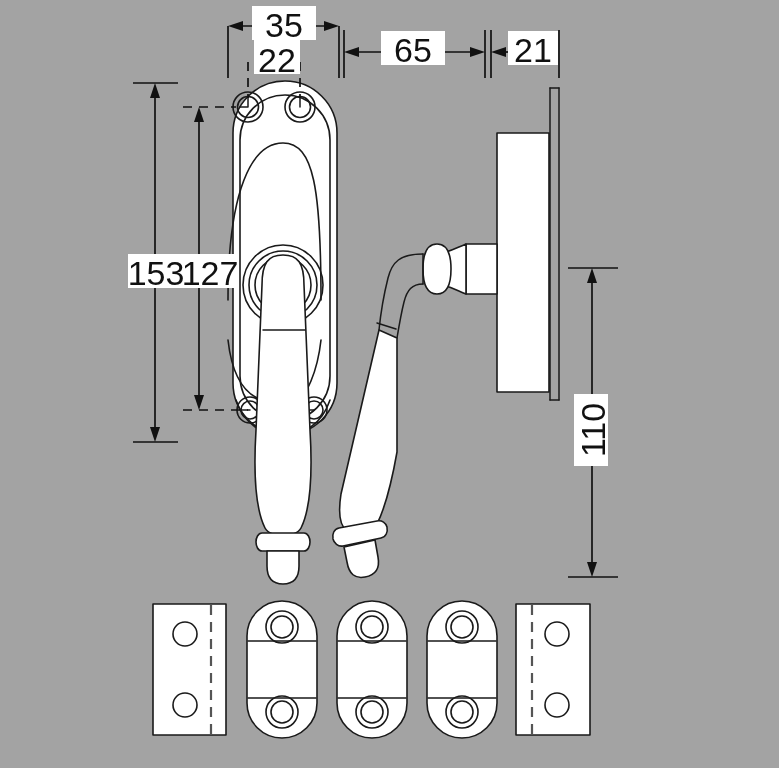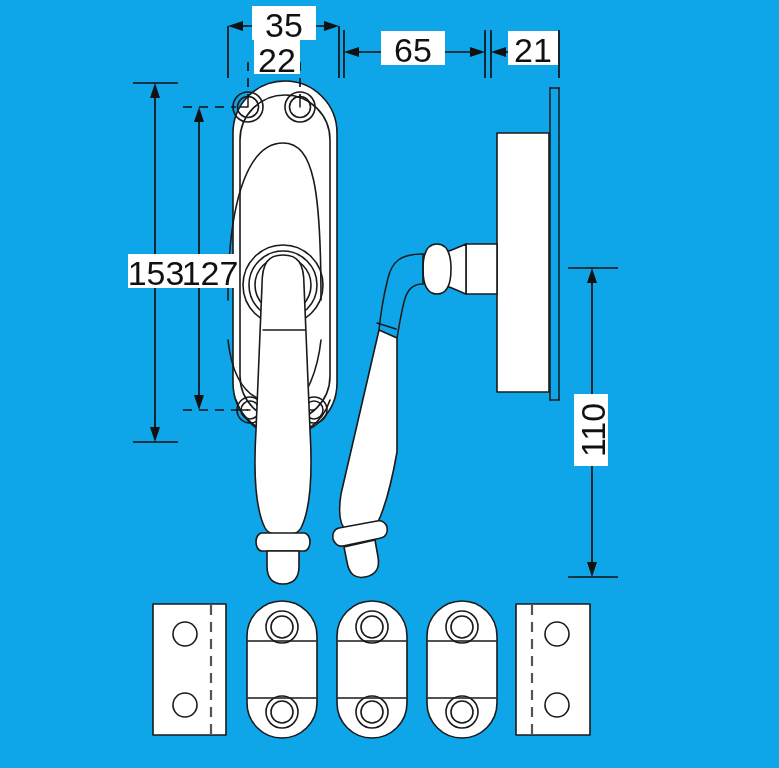--- a/index.html
+++ b/index.html
@@ -8,21 +8,21 @@
     padding: 0;
     background: #ffffff;
   }
   body {
     font-family: "Liberation Sans", sans-serif;
   }
   #drawing-root {
     position: relative;
     width: 779px;
     height: 768px;
-    background: #0ea5e9;
+    background: #a3a3a3;
     overflow: hidden;
   }
   #drawing-svg {
     position: absolute;
     left: 0;
     top: 0;
     width: 779px;
     height: 768px;
     display: block;
   }

